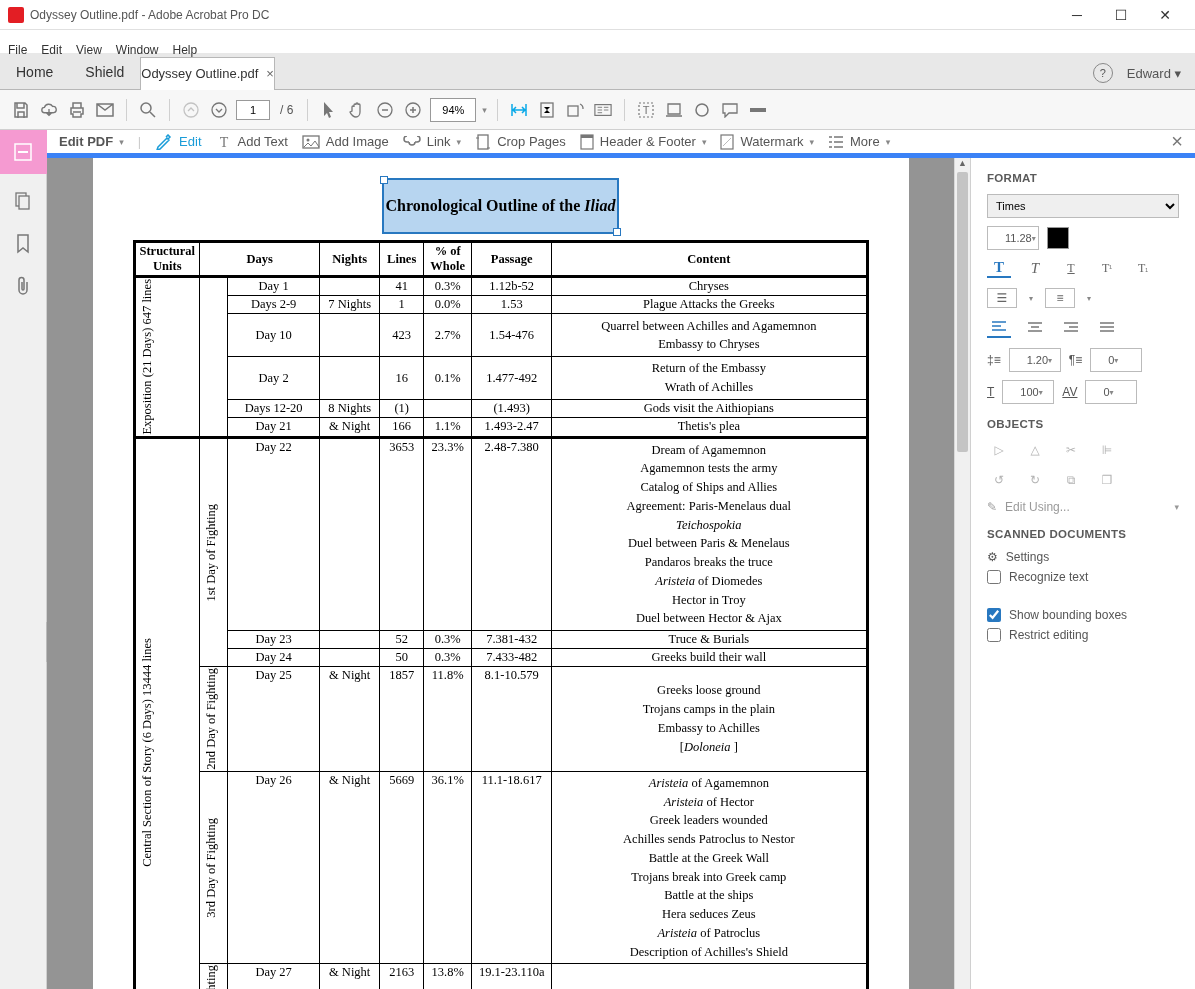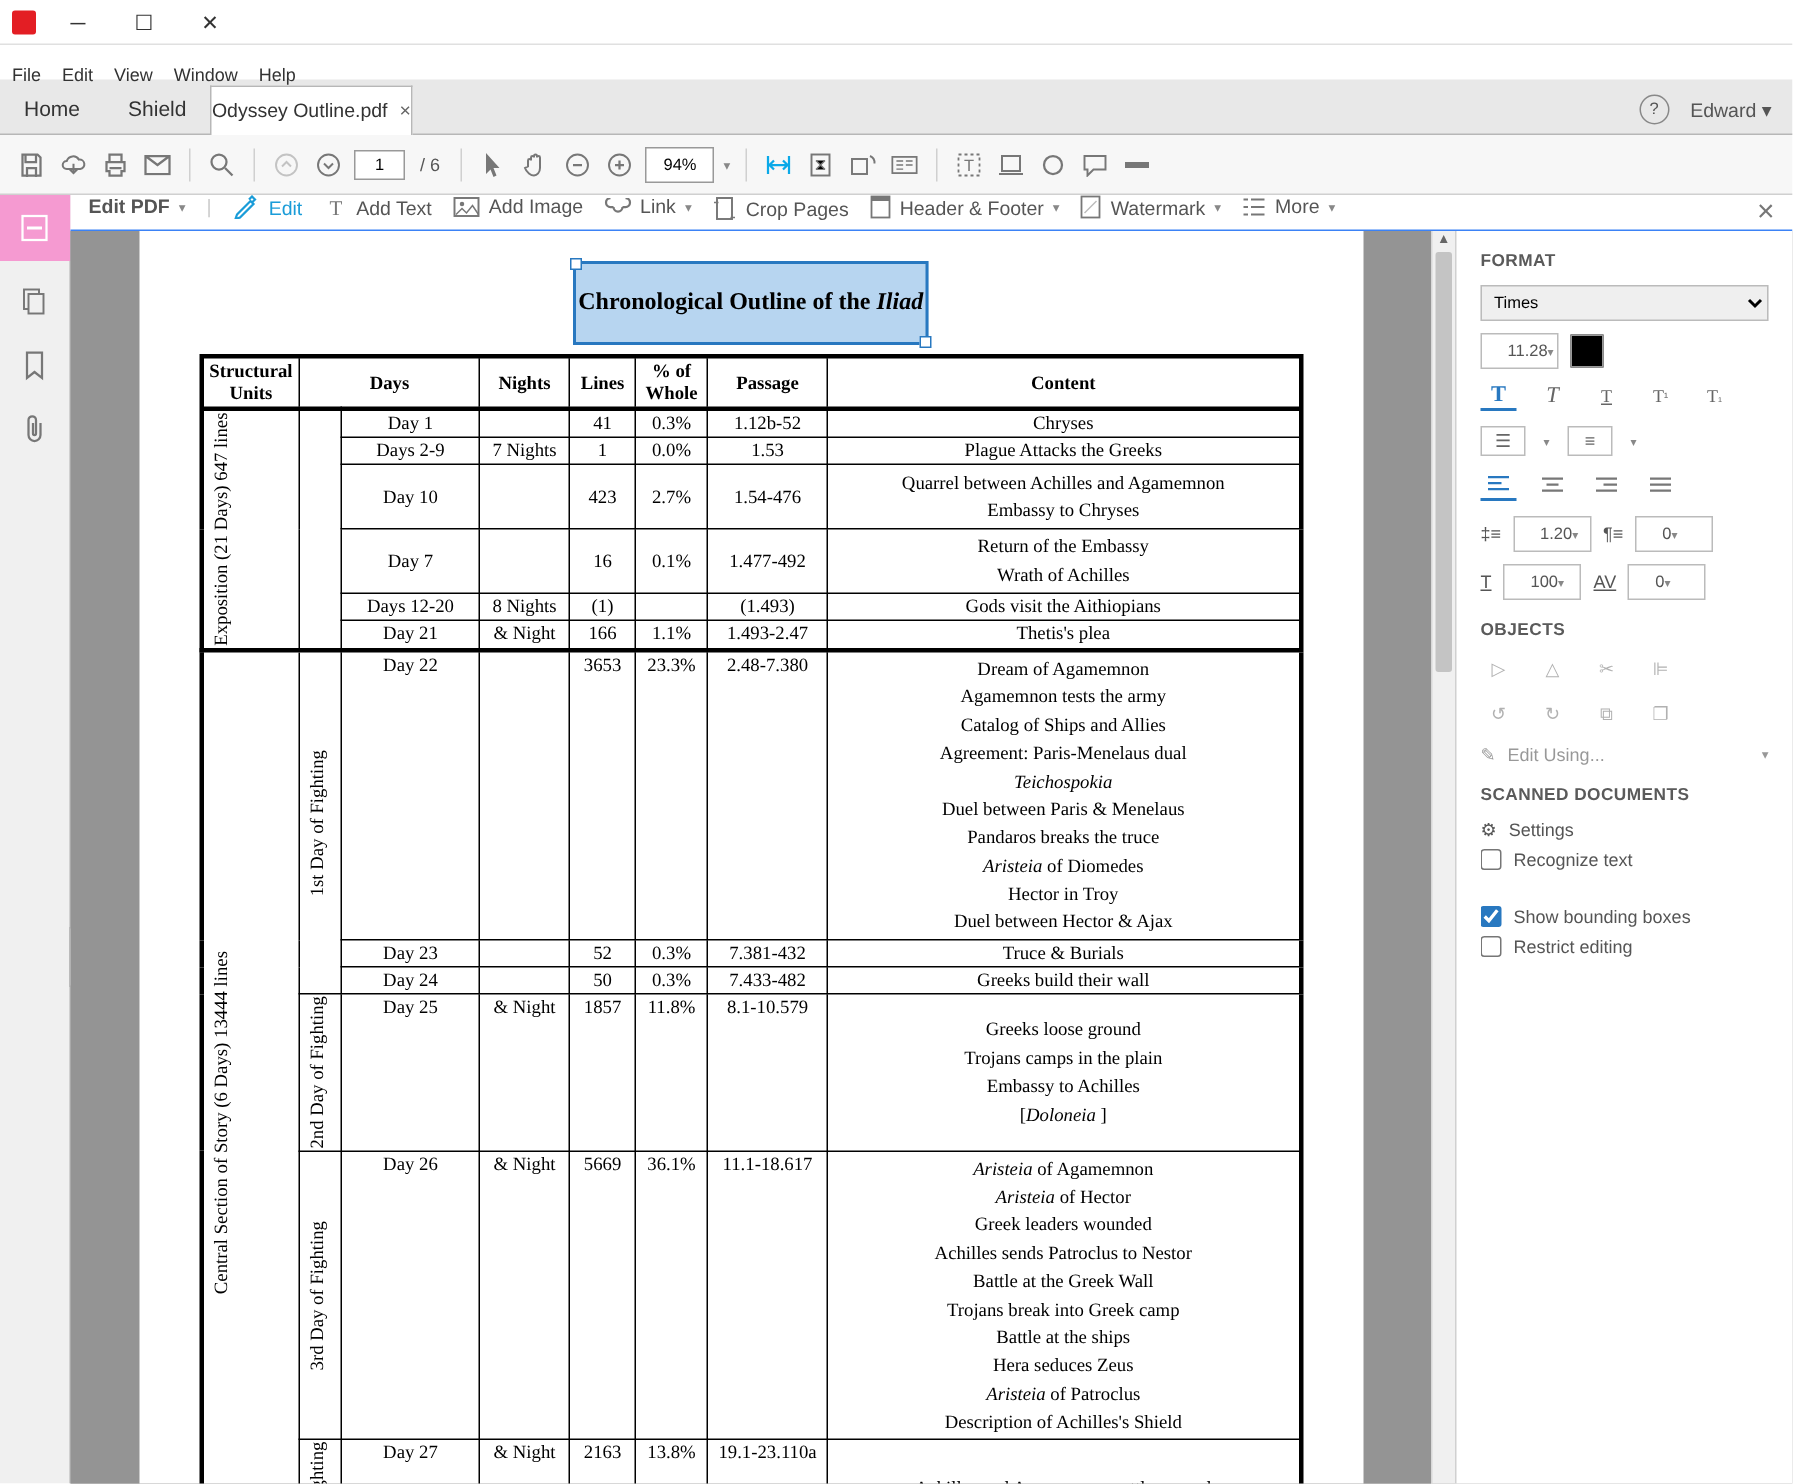--- a/index.html
+++ b/index.html
@@ -36,21 +36,21 @@
 
 
 .body { display: flex; height: calc(989px - 30px - 24px - 36px - 40px); }
 
 
 .leftrail { width: 47px; background: #f0f0f0; border-right: 1px solid #d0d0d0; display: flex; flex-direction: column; align-items: center; }
 .leftrail .editpdficon { width: 47px; height: 44px; background: #f59ad1; display: flex; align-items: center; justify-content: center; color: #fff; }
 .leftrail .railico { width: 28px; height: 28px; margin-top: 14px; display: flex; align-items: center; justify-content: center; color: #666; }
 
 
-.edittb { height: 44px; background: #fff; display: flex; align-items: flex-start; padding: 0 12px; gap: 14px; border-bottom: 1px solid #3b82f6; font-size: 13px; color: #555; }
+.edittb { height: 44px; background: #fff; display: flex; align-items: center; padding: 0 12px; gap: 14px; border-bottom: 5px solid #3b82f6; font-size: 13px; color: #555; }
 .edittb .lbl { display: flex; align-items: center; gap: 6px; }
 .edittb .drop::after { content: " ▾"; color: #888; font-size: 9px; }
 .edittb .editlink { color: #1a9cd8; }
 .edittb .closex { margin-left: auto; font-size: 20px; color: #777; }
 .edittb svg { display: block; }
 
 
 .contentwrap { flex: 1; display: flex; flex-direction: column; }
 .docrow { flex: 1; display: flex; background: #999; position: relative; }
 .collapsebtn { position: absolute; left: -1px; top: 50%; width: 10px; height: 40px; background: #e4e4e4; border: 1px solid #bbb; font-size: 8px; display: flex; align-items: center; justify-content: center; color: #666; }
@@ -91,20 +91,21 @@
 .rightpanel .cb { display: flex; align-items: center; gap: 8px; margin: 6px 0; }
 .rightpanel .cb input { width: 14px; height: 14px; }
 .rightpanel .drop2 { border: 1px solid #bbb; width: 52px; height: 24px; display: flex; align-items: center; justify-content: flex-start; padding: 0 17px; font-size: 11px; }
 .rightpanel .drop2::after { content: "▾"; color: #888; font-size: 8px; }
 </style>
 </head>
 <body>
 
 <div class="titlebar">
   <div class="appicon"></div>
+  <div class="title">Odyssey Outline.pdf - Adobe Acrobat Pro DC</div>
   <div class="winbtn">─</div>
   <div class="winbtn">☐</div>
   <div class="winbtn">✕</div>
 </div>
 
 <div class="menubar">
   <span>File</span>
   <span>Edit</span>
   <span>View</span>
   <span>Window</span>
@@ -375,21 +376,21 @@
                 </tr>
             <tr>
                   <td>Day 10</td>
                   <td></td>
                   <td>423</td>
                   <td>2.7%</td>
                   <td>1.54-476</td>
                   <td class="thick-rt content-cell" id="r3c">Quarrel between Achilles and Agamemnon<br>Embassy to Chryses</td>
                 </tr>
             <tr>
-                  <td>Day 7</td>
+                  <td>Day 2</td>
                   <td></td>
                   <td>16</td>
                   <td>0.1%</td>
                   <td>1.477-492</td>
                   <td class="thick-rt content-cell" id="r4c">Return of the Embassy<br>Wrath of Achilles</td>
                 </tr>
             <tr>
                   <td>Days 12-20</td>
                   <td>8 Nights</td>
                   <td>(1)</td>

